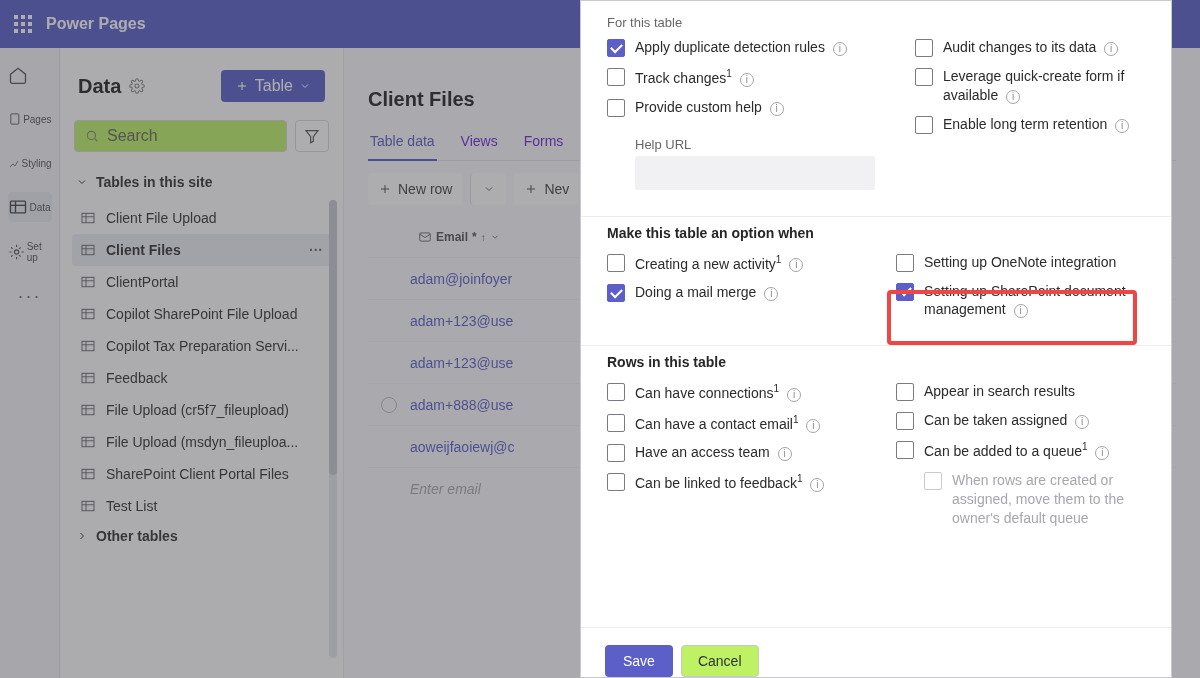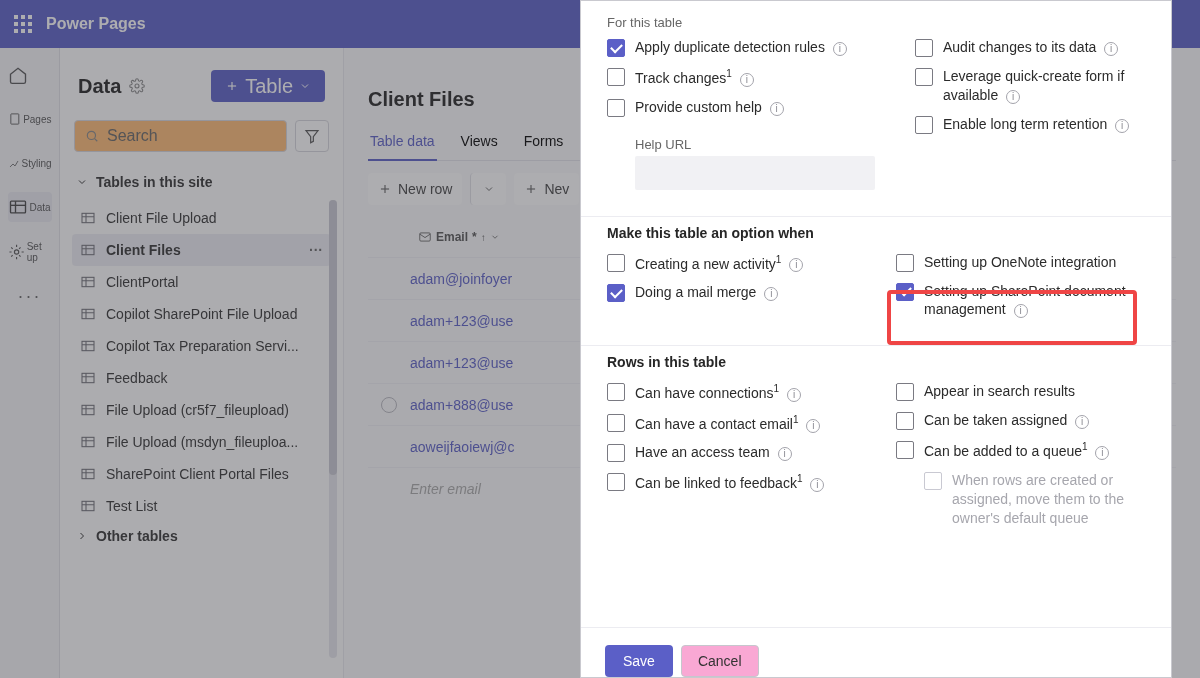--- a/index.html
+++ b/index.html
@@ -17,43 +17,43 @@
   .rail-item{width:44px; display:flex; align-items:center; gap:2px; font-size:10px; color:#555; cursor:pointer; padding:5px 0; border-radius:4px;}
   .rail-item.active{background:#e8e8f0;}
   .rail-item svg{width:20px; height:20px;}
   .rail-more{font-size:18px; color:#666; letter-spacing:2px; margin-top:4px;}
   
   .sidepanel{width:284px; background:#fdfdfd; border-right:1px solid #e9e9ee; display:flex; flex-direction:column;}
   .sp-head{display:flex; align-items:center; justify-content:space-between; padding:22px 18px 18px;}
   .sp-head-left{display:flex; align-items:center; gap:8px;}
   .sp-title{font-size:20px; font-weight:600; color:#242424;}
   .gear{width:16px;height:16px;color:#888;}
-  .tablebtn{background:#5b5fc7; color:#fff; border:none; border-radius:4px; height:32px; padding:0 14px; font-size:20px; display:flex; align-items:center; gap:6px; cursor:pointer;}
+  .tablebtn{background:#5b5fc7; color:#fff; border:none; border-radius:4px; height:32px; padding:0 14px; font-size:16px; display:flex; align-items:center; gap:6px; cursor:pointer;}
   .searchrow{display:flex; gap:8px; padding:0 14px 12px;}
-  .search{flex:1; height:32px; border:1px solid #d6d6dc; border-radius:4px; background:#fdba74; display:flex; align-items:center; padding:0 10px; gap:8px; color:#666;}
+  .search{flex:1; height:32px; border:1px solid #d6d6dc; border-radius:4px; background:#bef264; display:flex; align-items:center; padding:0 10px; gap:8px; color:#666;}
   .filterbtn{width:34px; height:32px; border:1px solid #d6d6dc; border-radius:4px; background:#fff; display:flex; align-items:center; justify-content:center; color:#555;}
   
   .group-head{display:flex; align-items:center; gap:8px; padding:10px 16px; font-size:14px; font-weight:600; color:#323232; cursor:pointer;}
   .group-head svg{width:12px;height:12px;}
   .tlistwrap{position:relative; flex:1;}
   .tlistscroll{position:absolute; right:6px; top:0; bottom:20px; width:8px; background:#e6e6ec; border-radius:4px;}
   .tlistscroll::before{content:''; position:absolute; left:0; top:0; width:8px; height:60%; background:#c9c9d2; border-radius:4px;}
   .tlist{list-style:none; padding:2px 12px 0 12px;}
   .tlist li{display:flex; align-items:center; gap:10px; height:32px; padding:0 8px; font-size:14px; color:#333; border-radius:4px; cursor:pointer; white-space:nowrap; overflow:hidden; text-overflow:ellipsis;}
   .tlist li.active{background:#ededf3; font-weight:600;}
   .tlist li .dots{margin-left:auto; color:#666;}
   .ticon{width:16px;height:16px;color:#707078; flex-shrink:0;}
   
   .stage{flex:1; background:#fafafb; position:relative;}
   .sitebar{height:28px; display:flex; align-items:center; justify-content:center; gap:8px; font-size:13px; color:#333;}
   .sitebar .pub{color:#888;}
   .stage-head{padding:12px 24px 0;}
   .stage-title{font-size:20px; font-weight:600; color:#252525;}
   .tabs{display:flex; gap:22px; margin-top:14px; border-bottom:1px solid #e3e3ea;}
-  .tab{padding:8px 2px 10px; font-size:14px; color:#000000; cursor:pointer;}
+  .tab{padding:8px 2px 10px; font-size:14px; color:#6d28d9; cursor:pointer;}
   .tab.active{color:#5b5fc7; border-bottom:2px solid #5b5fc7; margin-bottom:-1px;}
   .cmdbar{display:flex; gap:8px; padding:12px 24px;}
   .cmd{height:32px; border:none; background:#fff; border-radius:4px; padding:0 10px; font-size:14px; color:#444; display:flex; align-items:center; gap:6px; cursor:pointer;}
   .cmd.split{width:36px; border-left:1px solid #e0e0e6; justify-content:center;}
   
   .gridwrap{padding:0 24px;}
   .gridhead{display:flex; align-items:center; gap:8px; height:40px; font-size:12px; font-weight:600; color:#555;}
   .gridhead .colsel{width:42px;}
   .gridhead .emailcol{display:flex; align-items:center; gap:4px;}
   .row{display:flex; align-items:center; height:42px; font-size:14px; border-top:1px solid #efeff5;}
@@ -61,21 +61,21 @@
   .row .radio{width:16px; height:16px; border:1px solid #b8b8c0; border-radius:50%;}
   .emailcell{color:#5b5fc7;}
   .emailinput{color:#aaa; font-style:italic;}
   
   
   .overlay{position:absolute; inset:0; background:rgba(60,60,66,.42); z-index:5;}
   .modal{position:absolute; top:0; right:28px; width:592px; height:678px; background:#fff; border:1px solid #c9c9cf; z-index:10; display:flex; flex-direction:column;}
   .modalbody{flex:1; overflow:hidden; padding:0 0 4px; position:relative;}
   .modalfoot{height:50px; display:flex; align-items:flex-end; gap:8px; padding:0 24px; border-top:1px solid #ececf1;}
   .btn-primary{background:#5b5fc7; color:#fff; border:none; height:32px; padding:0 18px; border-radius:4px; font-size:14px; cursor:pointer;}
-  .btn-secondary{background:#f9a8d4; color:#333; border:1px solid #c6c6cd; height:32px; padding:0 16px; border-radius:4px; font-size:14px; cursor:pointer;}
+  .btn-secondary{background:#bef264; color:#333; border:1px solid #c6c6cd; height:32px; padding:0 16px; border-radius:4px; font-size:14px; cursor:pointer;}
   
   .section{padding:8px 26px 26px; border-bottom:1px solid #ececf1;}
   .sechdr-small{font-size:13px; color:#666; margin-bottom:8px;}
   .sechdr{font-size:14px; font-weight:600; color:#262626; margin-bottom:12px;}
   .cols{display:flex; gap:40px;}
   .col{flex:1; display:flex; flex-direction:column; gap:10px;}
   .chk{display:flex; align-items:flex-start; gap:10px; font-size:14px; color:#2b2b2b; cursor:pointer; line-height:1.35;}
   .chk .box{width:18px; height:18px; border:1px solid #7a7a82; border-radius:2px; flex-shrink:0; display:flex; align-items:center; justify-content:center; background:#fff; margin-top:1px;}
   .chk.checked .box{background:#5b5fc7; border-color:#5b5fc7;}
   .chk.checked .box::after{content:''; width:9px; height:5px; border-left:2px solid #fff; border-bottom:2px solid #fff; transform:rotate(-45deg) translate(1px,-1px);}

